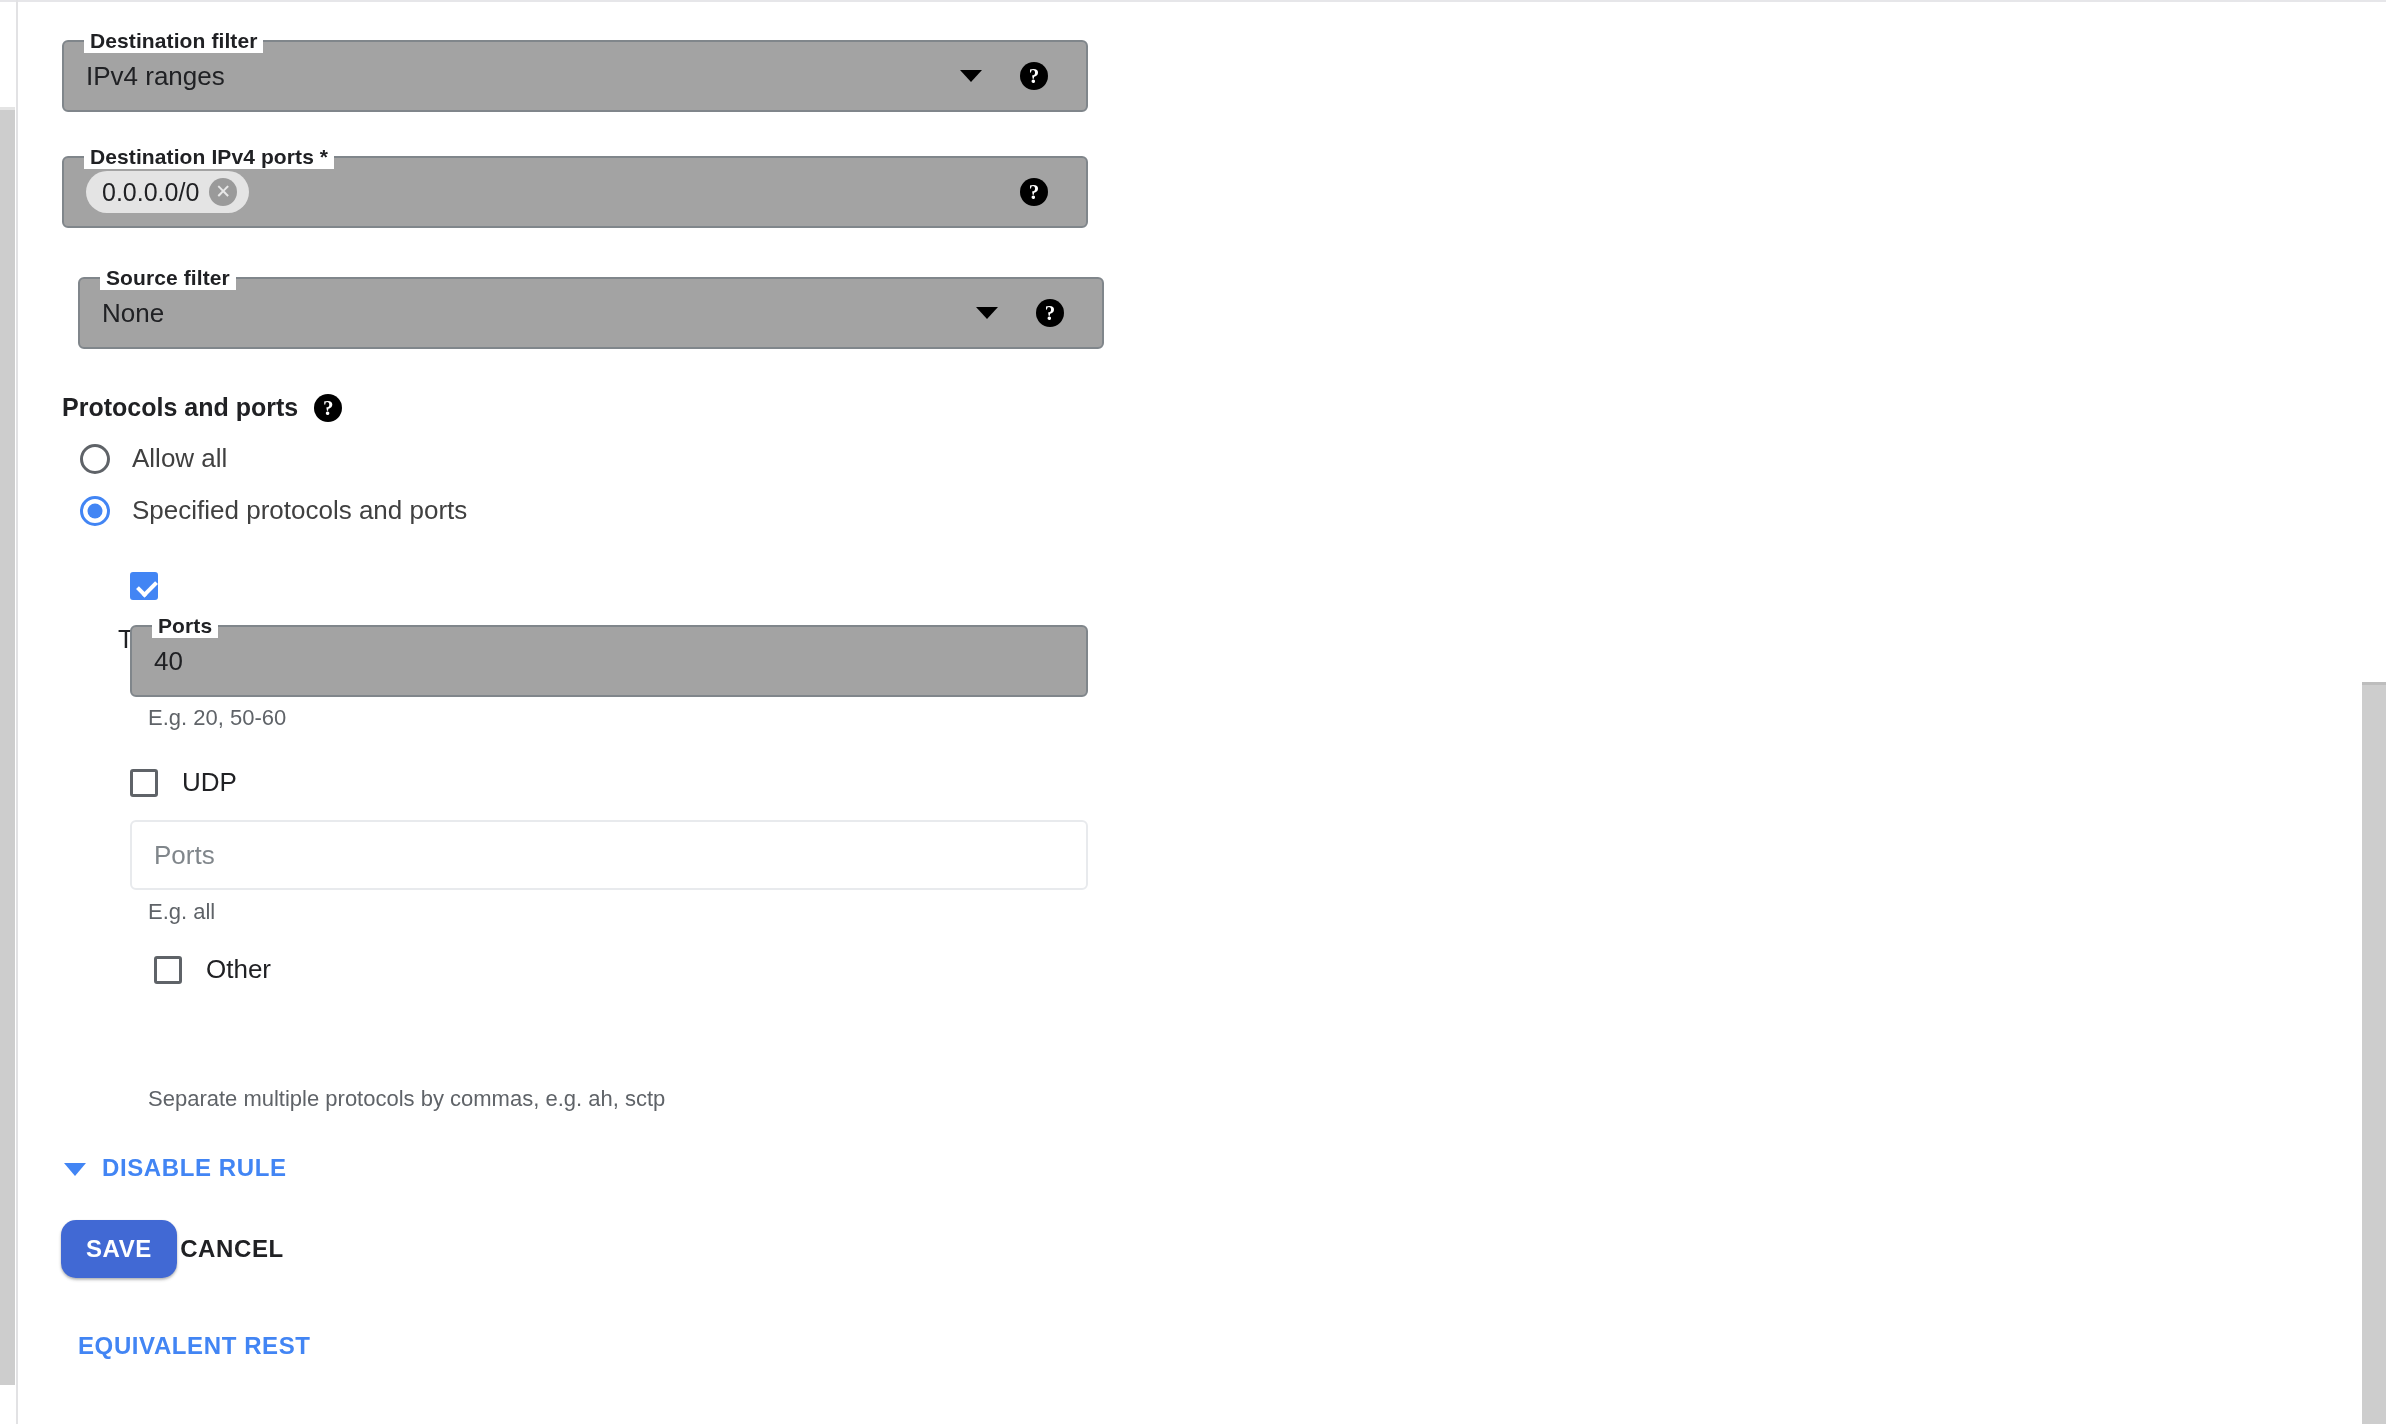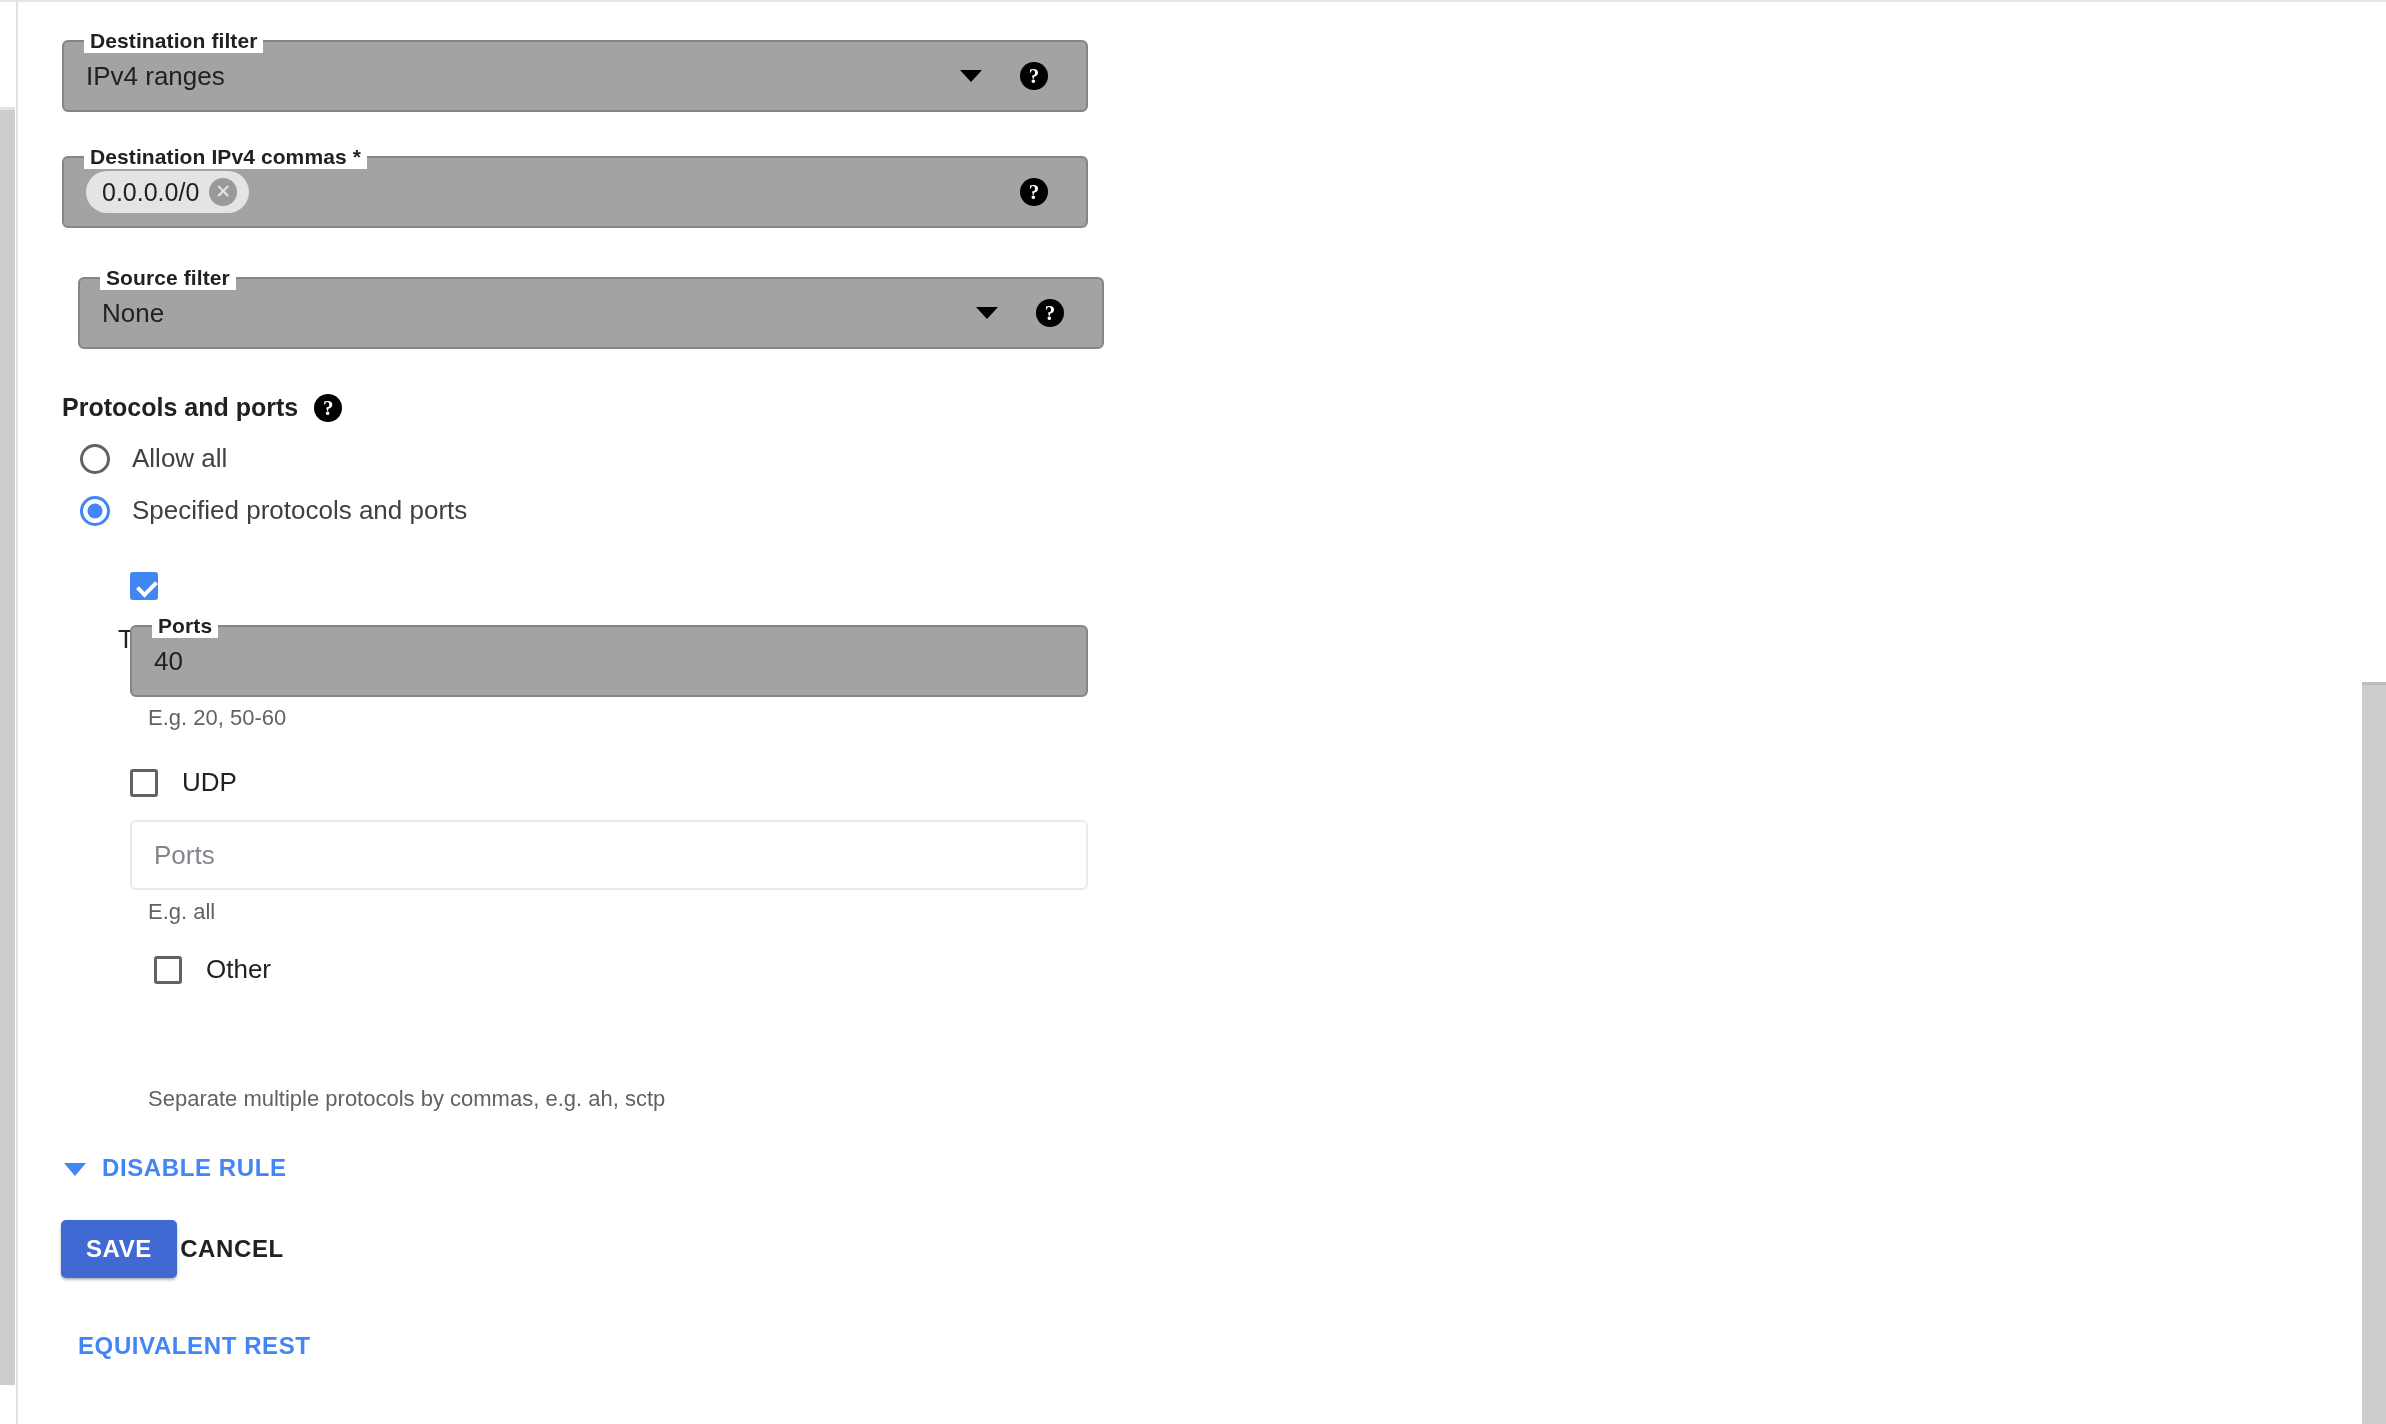--- a/index.html
+++ b/index.html
@@ -302,21 +302,21 @@
 
   
   .btn-primary {
     position: absolute;
     box-sizing: border-box;
     display: flex;
     align-items: center;
     justify-content: center;
     background: #4169d4;
     color: #ffffff;
-    border-radius: 5px;
+    border-radius: 15px;
     font-size: 24px;
     font-weight: bold;
     letter-spacing: .6px;
     cursor: pointer;
     box-shadow: 0 2px 3px rgba(60,64,67,.3), 0 1px 2px rgba(60,64,67,.15);
   }
   .btn-flat {
     position: absolute;
     box-sizing: border-box;
     display: flex;
@@ -356,21 +356,21 @@
   <div id="form">
 
     <div class="field" style="left:44px; top:38px; width:1026px; height:72px;">
       <span class="legend">Destination filter</span>
       <span class="value">IPv4 ranges</span>
       <span class="caret"></span>
       <span class="help">?</span>
     </div>
 
     <div class="field" style="left:44px; top:154px; width:1026px; height:72px;">
-      <span class="legend">Destination IPv4 commas *</span>
+      <span class="legend">Destination IPv4 ports *</span>
       <span class="chip">
         <span class="chip-label">0.0.0.0/0</span>
         <span class="chip-x">✕</span>
       </span>
       <span class="help">?</span>
     </div>
 
     <div class="field" style="left:44px; top:275px; width:1026px; height:72px;margin-left:16px;">
       <span class="legend">Source filter</span>
       <span class="value">None</span>

